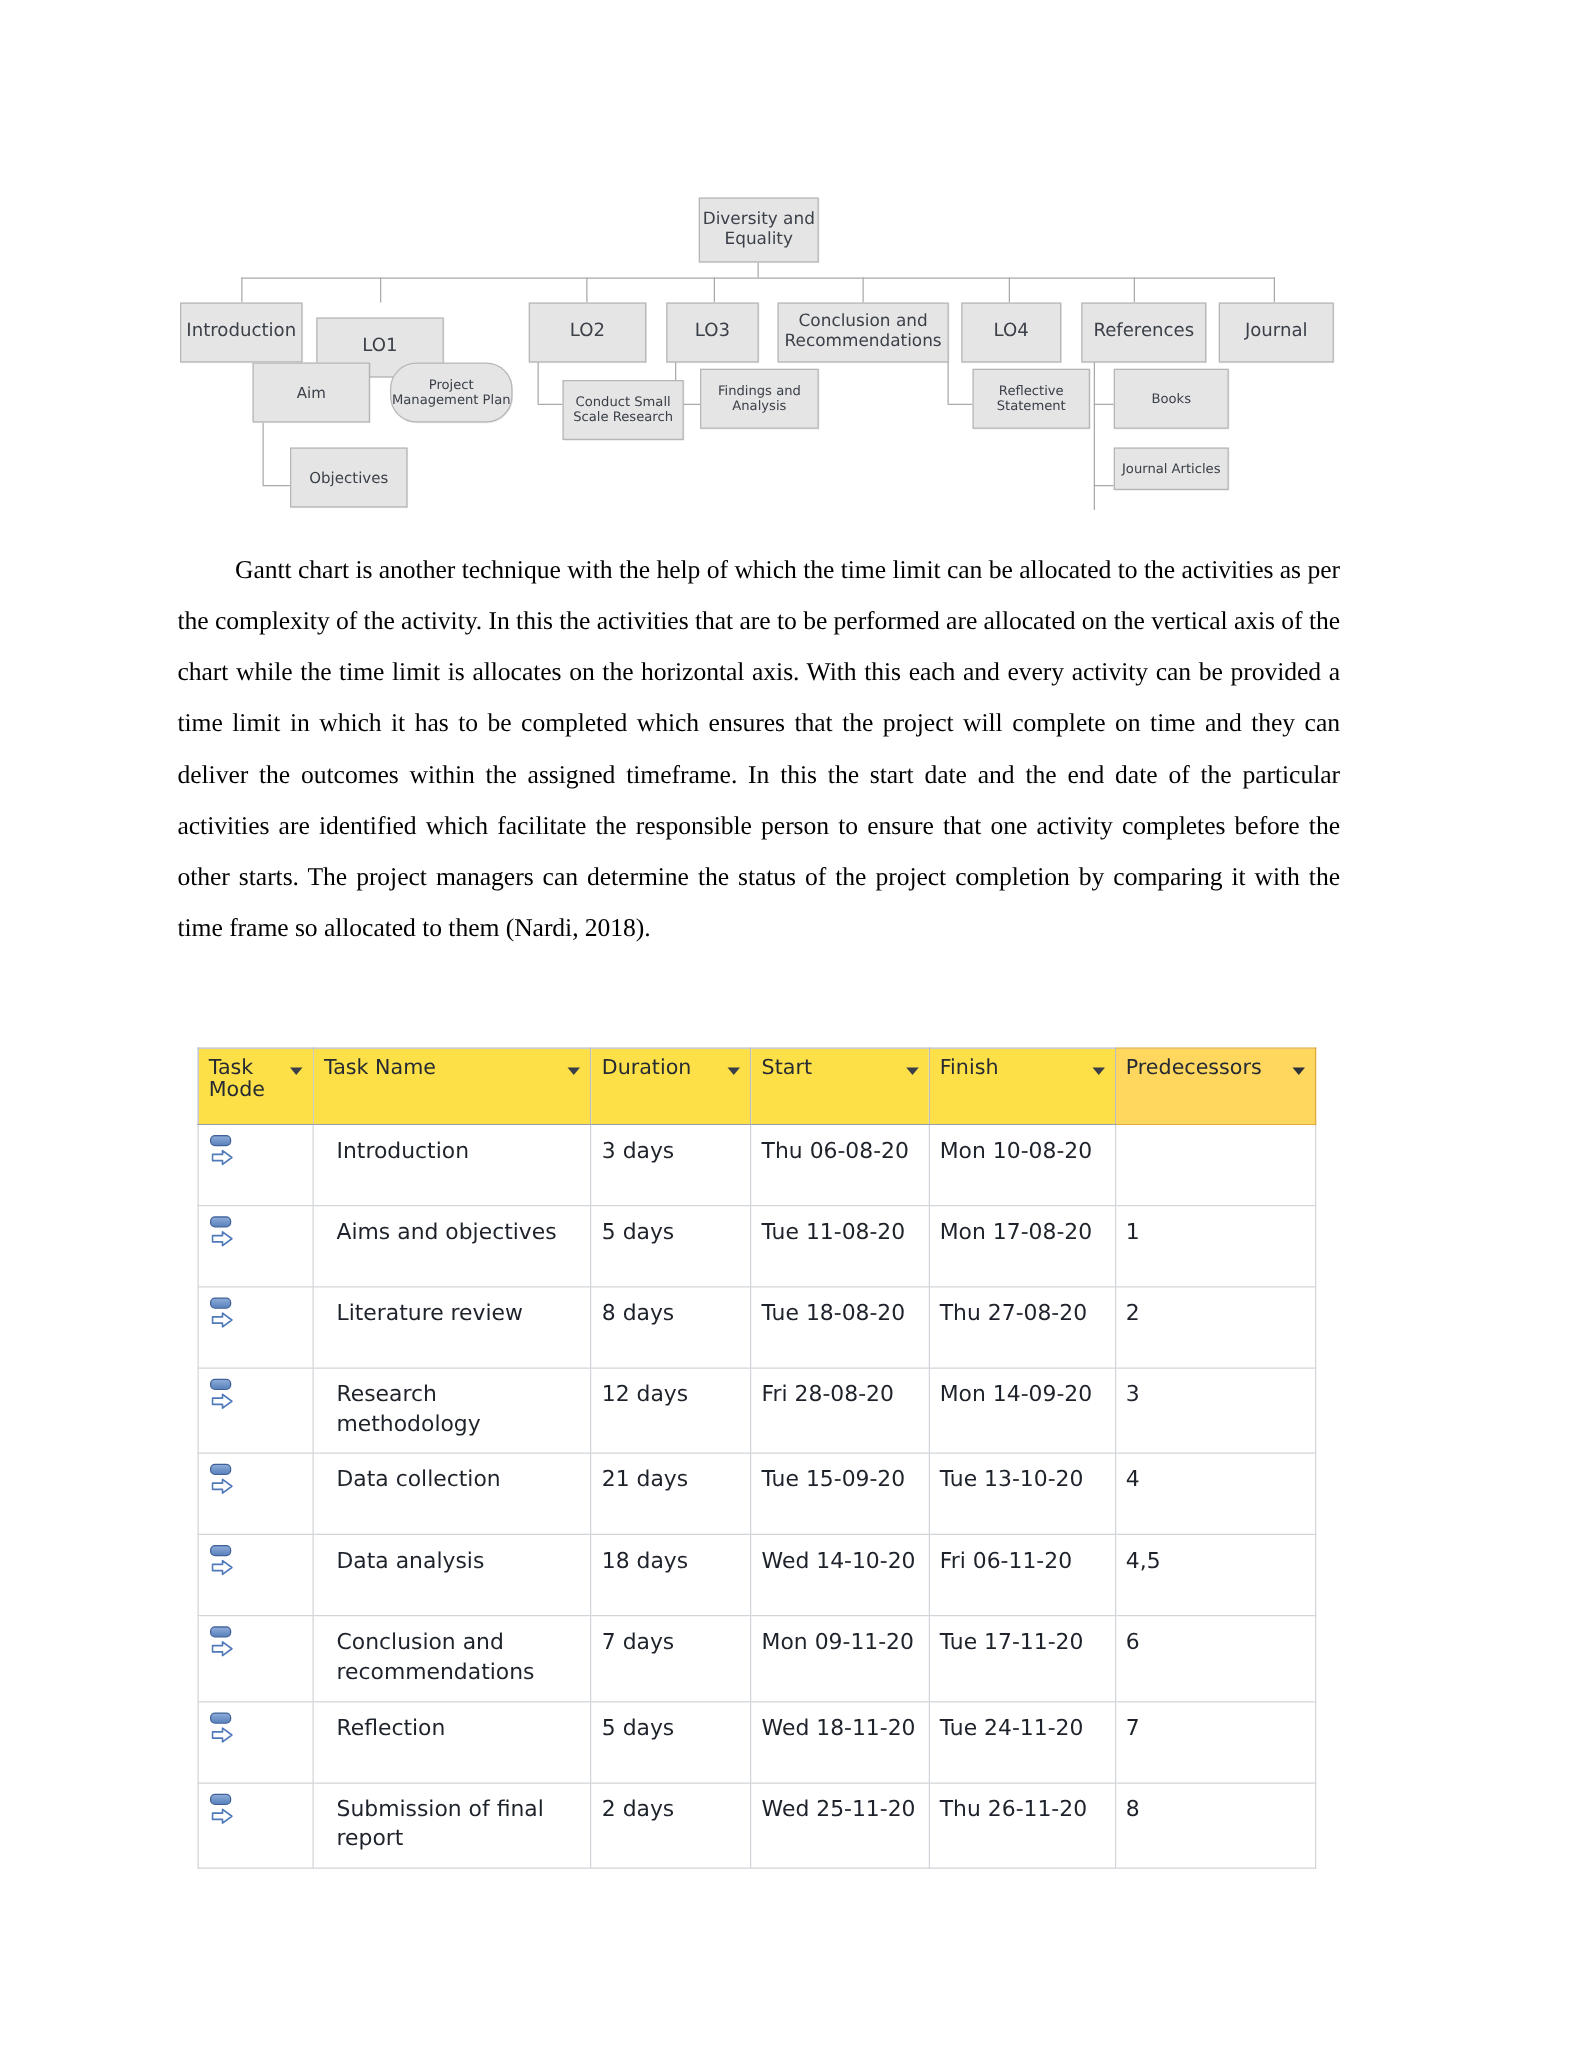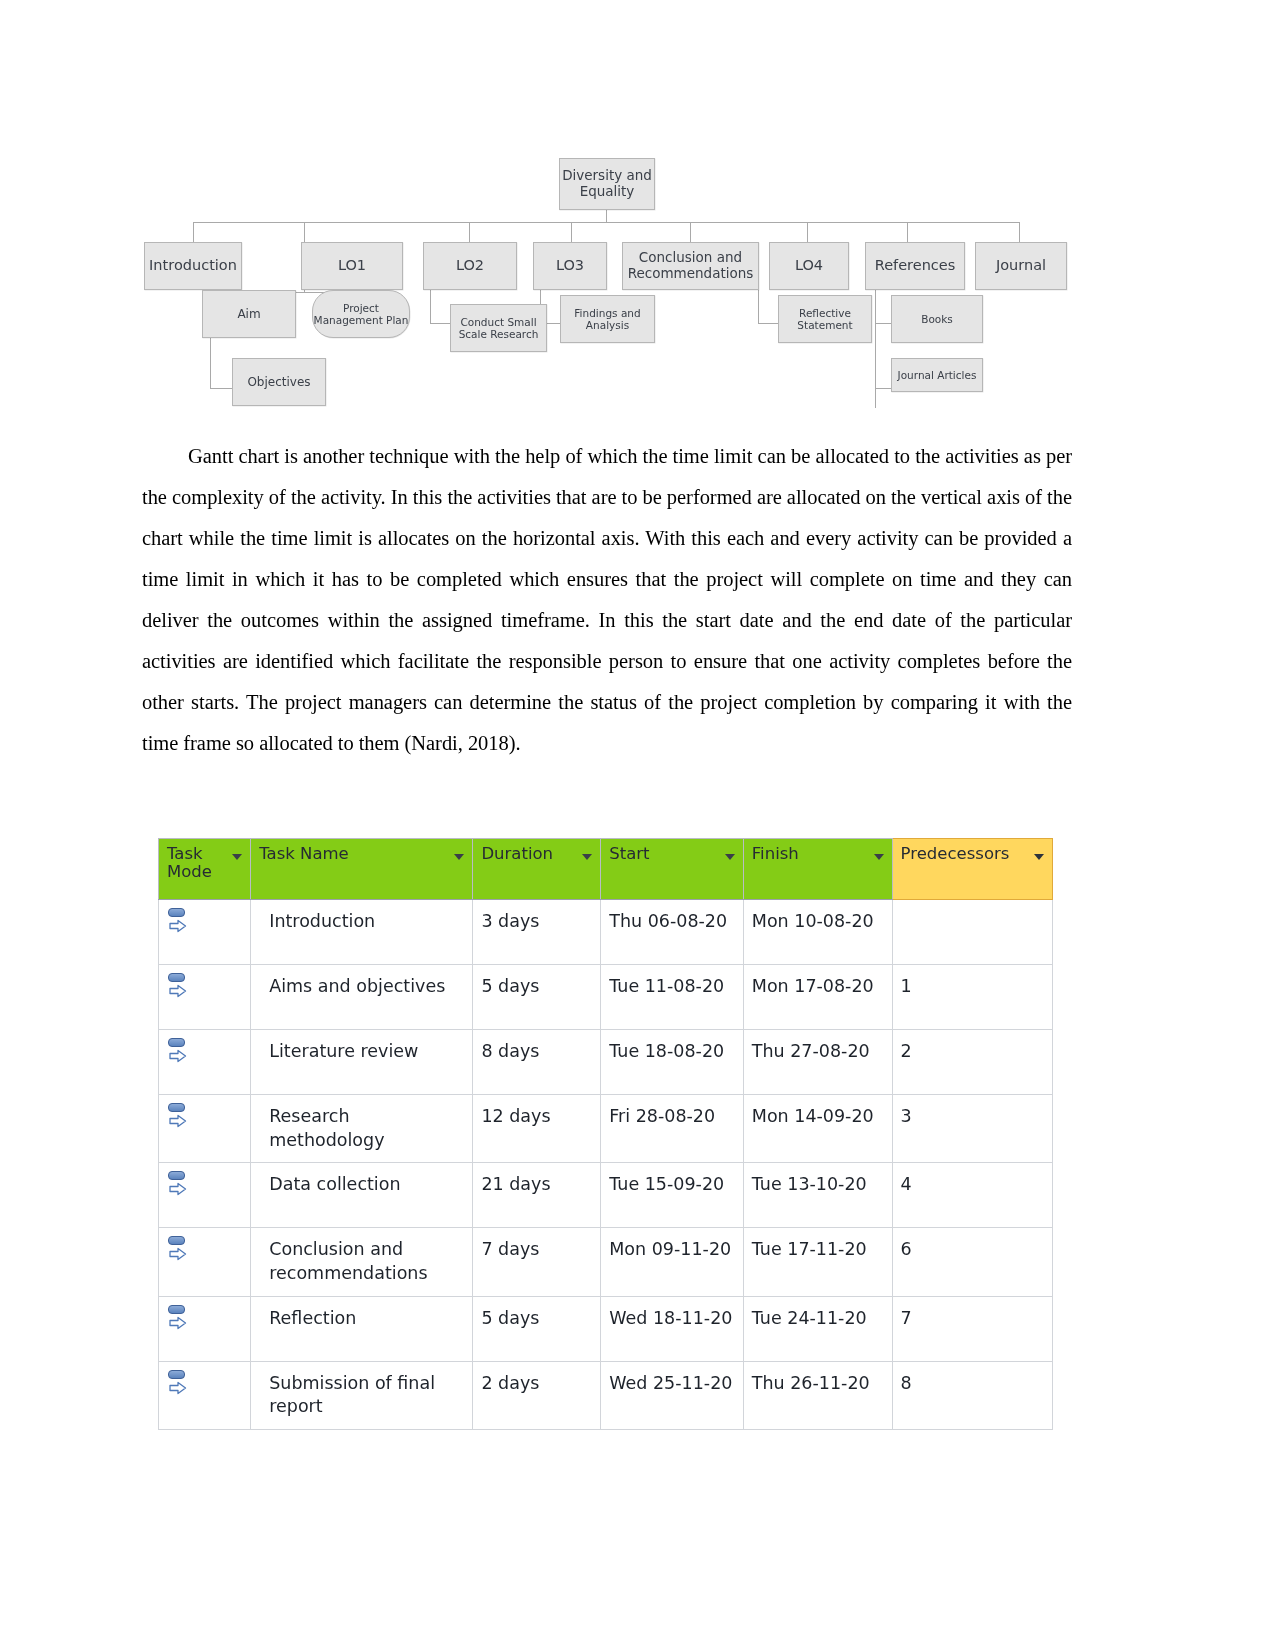--- a/index.html
+++ b/index.html
@@ -85,21 +85,21 @@
     table-layout: fixed;
   }
   table.gantt col.c-mode   { width: 88px;  }
   table.gantt col.c-name   { width: 212px; }
   table.gantt col.c-dur    { width: 122px; }
   table.gantt col.c-start  { width: 136px; }
   table.gantt col.c-finish { width: 142px; }
   table.gantt col.c-pred   { width: 153px; }
 
   table.gantt thead th {
-    background: #84cc16;
+    background: #fde047;
     border: 1px solid #b9bcc4;
     border-bottom: 1px solid #9aa0ab;
     padding: 6px 8px 8px 8px;
     font-size: 16.5px;
     font-weight: normal;
     color: #262b33;
     text-align: left;
     vertical-align: top;
     height: 46px;
     position: relative;
@@ -204,21 +204,21 @@
     <div class="conn v" style="left:618px; top:128px; height:45px;"></div>
     <div class="conn h" style="left:618px; top:173px; width:20px;"></div>
 
     <div class="conn v" style="left:735px; top:128px; height:130px;"></div>
     <div class="conn h" style="left:735px; top:173px; width:16px;"></div>
     <div class="conn h" style="left:735px; top:238px; width:16px;"></div>
 
     <div class="node lvl1" style="left:419px; top:8px; width:96px; height:52px;">Diversity and Equality</div>
 
     <div class="node lvl2" style="left:4px;   top:92px; width:98px; height:48px;">Introduction</div>
-    <div class="node lvl2" style="left:113px; top:92px; width:102px; height:48px;margin-left:48px;">LO1</div>
+    <div class="node lvl2" style="left:113px; top:104px; width:102px; height:48px;">LO1</div>
     <div class="node lvl2" style="left:283px; top:92px; width:94px; height:48px;">LO2</div>
     <div class="node lvl2" style="left:393px; top:92px; width:74px; height:48px;">LO3</div>
     <div class="node lvl1" style="left:482px; top:92px; width:137px; height:48px;">Conclusion and Recommendations</div>
     <div class="node lvl2" style="left:629px; top:92px; width:80px; height:48px;">LO4</div>
     <div class="node lvl2" style="left:725px; top:92px; width:100px; height:48px;">References</div>
     <div class="node lvl2" style="left:835px; top:92px; width:92px; height:48px;">Journal</div>
 
     <div class="node lvl3b" style="left:62px;  top:140px; width:94px; height:48px;">Aim</div>
     <div class="node lvl3" style="left:172px; top:140px; width:98px; height:48px;border-radius:21px;">Project Management Plan</div>
     <div class="node lvl3" style="left:310px; top:154px; width:97px; height:48px;">Conduct Small Scale Research</div>
@@ -360,20 +360,35 @@
           </tr>
           <tr>
             <td class="mode-cell">
               <span class="mode-icon">
                 <span class="bar"></span>
                 <svg class="arrow" width="18" height="15" viewBox="0 0 18 15" aria-hidden="true">
                   <path d="M1 4.5 H9 V1.5 L16.5 7 L9 12.5 V9.5 H1 Z" fill="#ffffff" stroke="#4f79b8" stroke-width="1.3" stroke-linejoin="round"></path>
                 </svg>
               </span>
             </td>
+            <td class="name-cell">Data analysis</td>
+            <td>18 days</td>
+            <td>Wed 14-10-20</td>
+            <td>Fri 06-11-20</td>
+            <td>4,5</td>
+          </tr>
+          <tr>
+            <td class="mode-cell">
+              <span class="mode-icon">
+                <span class="bar"></span>
+                <svg class="arrow" width="18" height="15" viewBox="0 0 18 15" aria-hidden="true">
+                  <path d="M1 4.5 H9 V1.5 L16.5 7 L9 12.5 V9.5 H1 Z" fill="#ffffff" stroke="#4f79b8" stroke-width="1.3" stroke-linejoin="round"></path>
+                </svg>
+              </span>
+            </td>
             <td class="name-cell">Conclusion and recommendations</td>
             <td>7 days</td>
             <td>Mon 09-11-20</td>
             <td>Tue 17-11-20</td>
             <td>6</td>
           </tr>
           <tr>
             <td class="mode-cell">
               <span class="mode-icon">
                 <span class="bar"></span>

